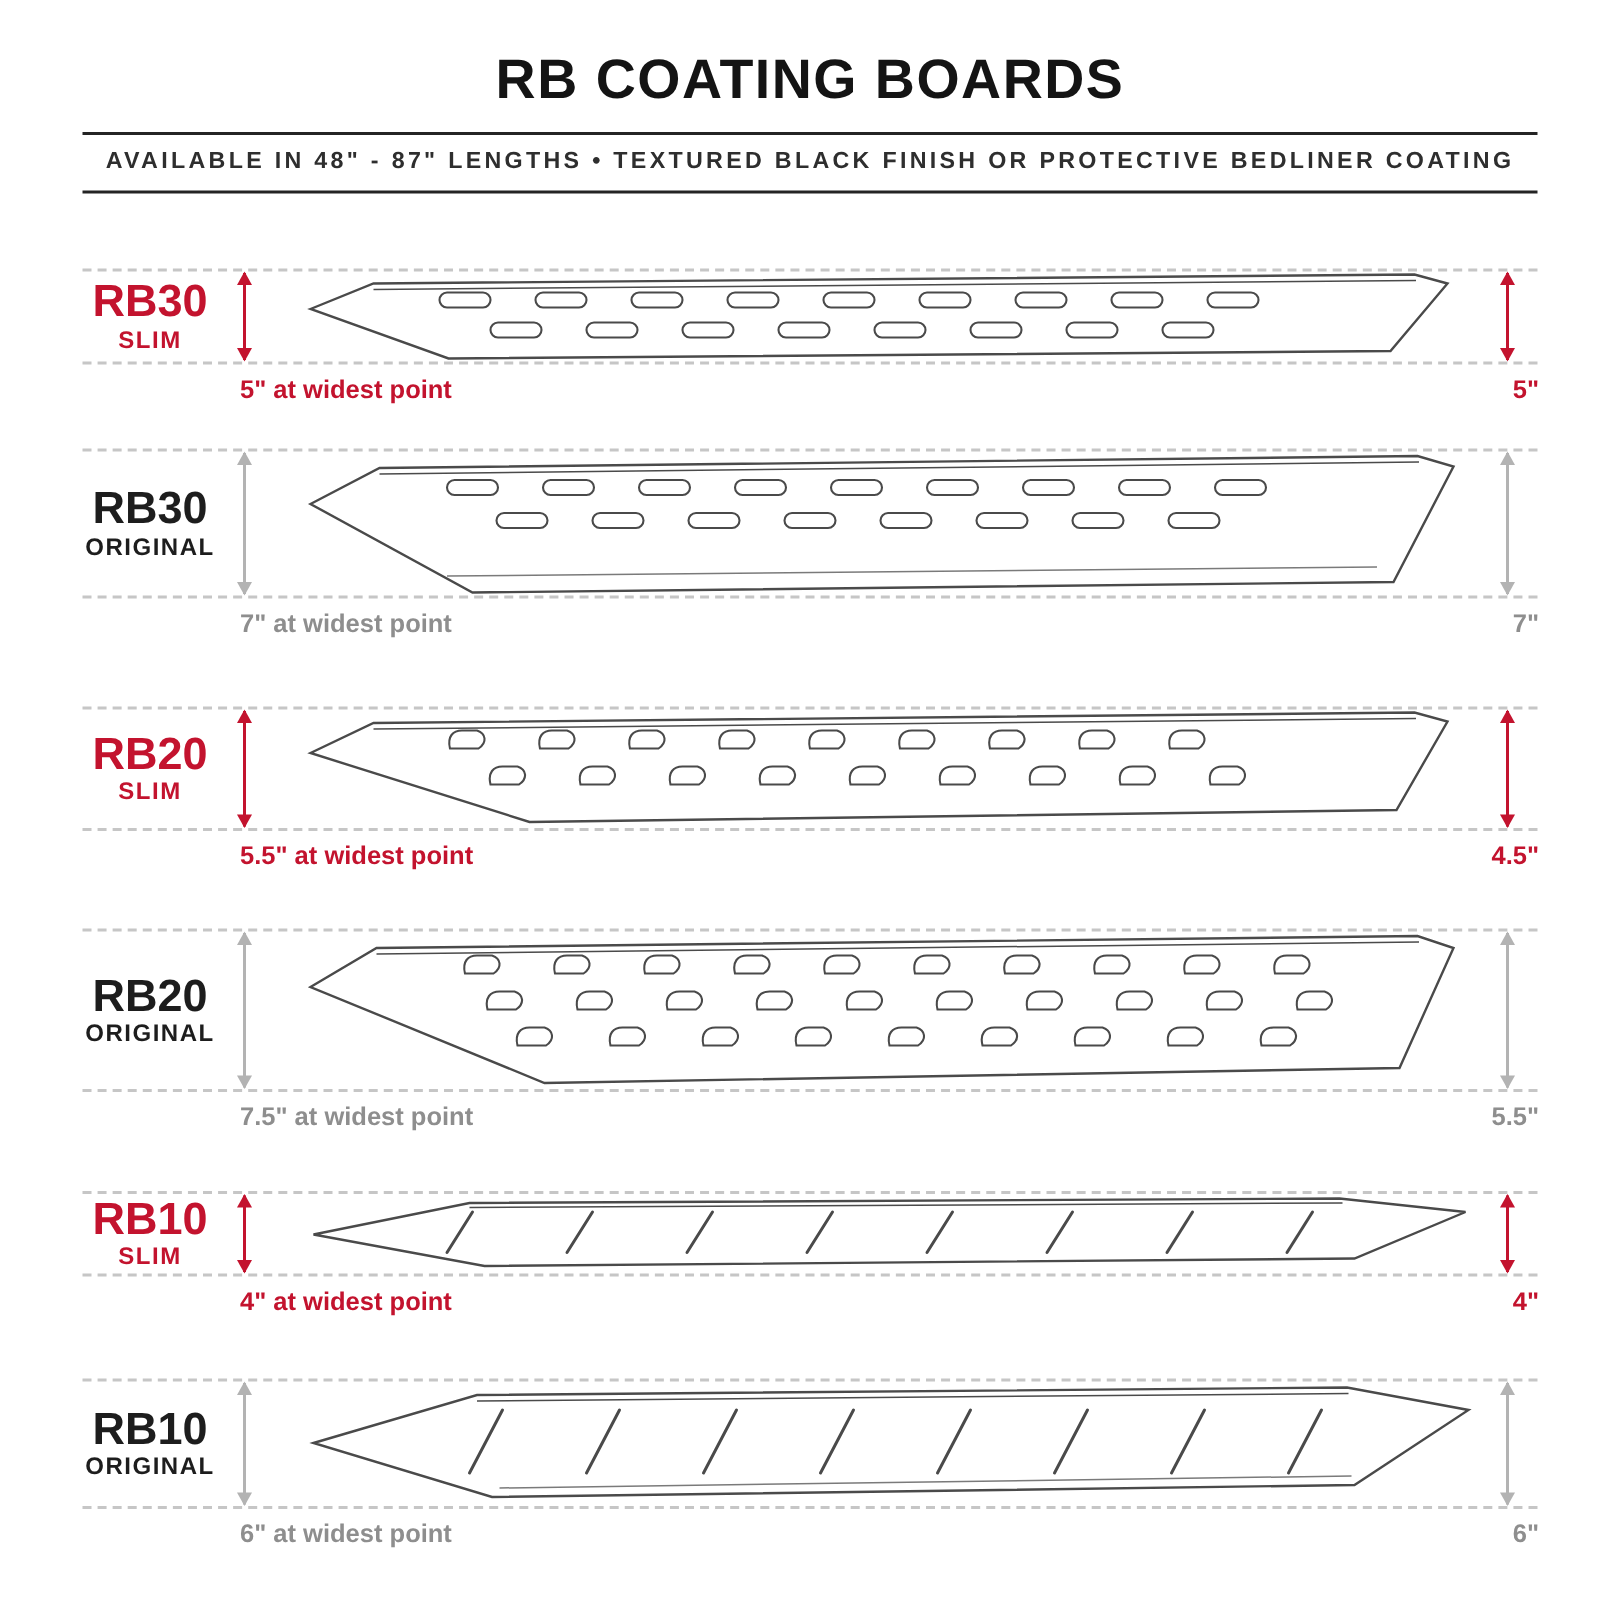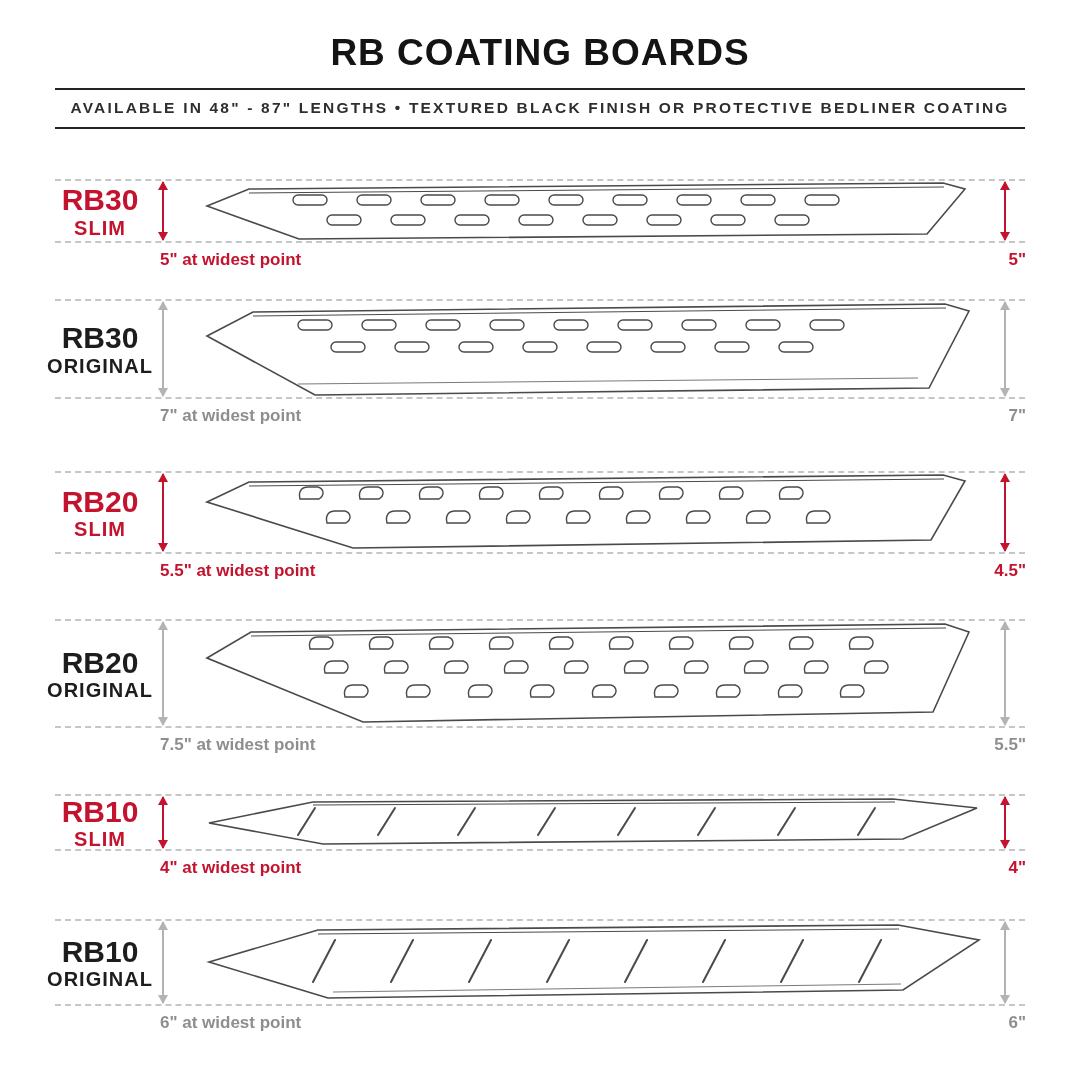--- a/index.html
+++ b/index.html
@@ -33,21 +33,21 @@
 
   .dash{position:absolute;left:55px;right:55px;border-top:2px dashed #c6c6c6;}
   .dash-top{top:-1px}
   .dash-bottom{bottom:-1px}
 
   .label{
     position:absolute;left:40px;width:120px;top:50%;transform:translateY(-50%);
     text-align:center;line-height:1.05;
   }
   .model{font-size:30px;font-weight:700;}
-  .variant{font-size:20px;font-weight:700;letter-spacing:1px;margin-top:2px;}
+  .variant{font-size:16px;font-weight:700;letter-spacing:1px;margin-top:2px;}
   .row.slim .model,.row.slim .variant{color:#c3132e;}
   .row.original .model,.row.original .variant{color:#1d1d1d;}
 
   .v-arrow{position:absolute;top:2px;bottom:2px;width:2px;background:var(--ac);}
   .v-arrow::before,.v-arrow::after{
     content:"";position:absolute;left:-4px;
     border-left:5px solid transparent;border-right:5px solid transparent;
   }
   .v-arrow::before{top:-1px;border-bottom:9px solid var(--ac);}
   .v-arrow::after{bottom:-1px;border-top:9px solid var(--ac);}

